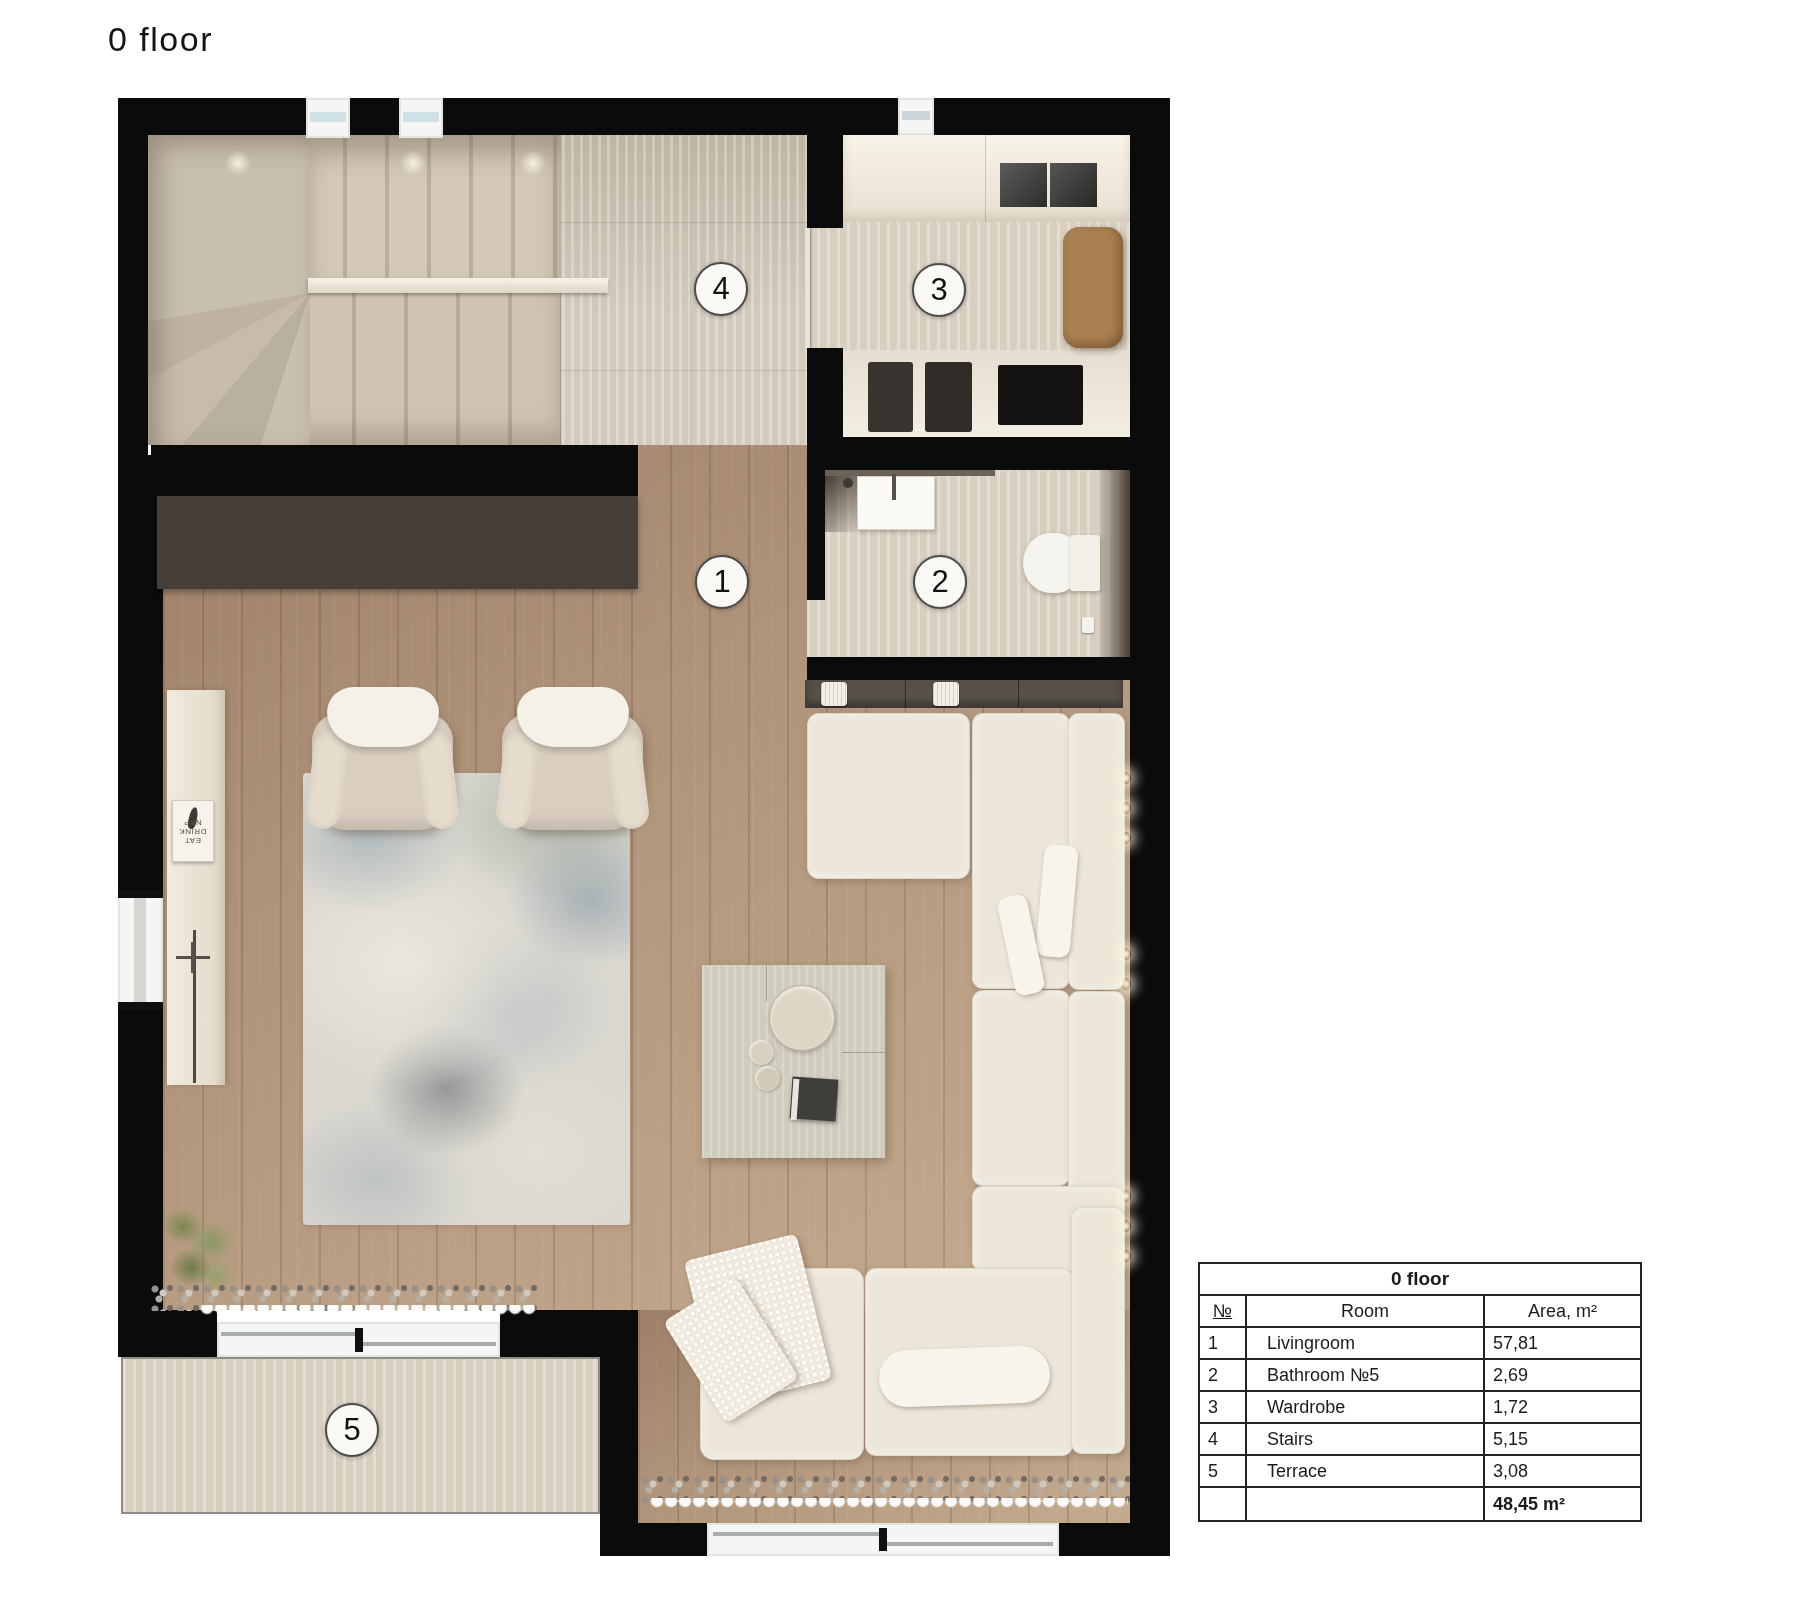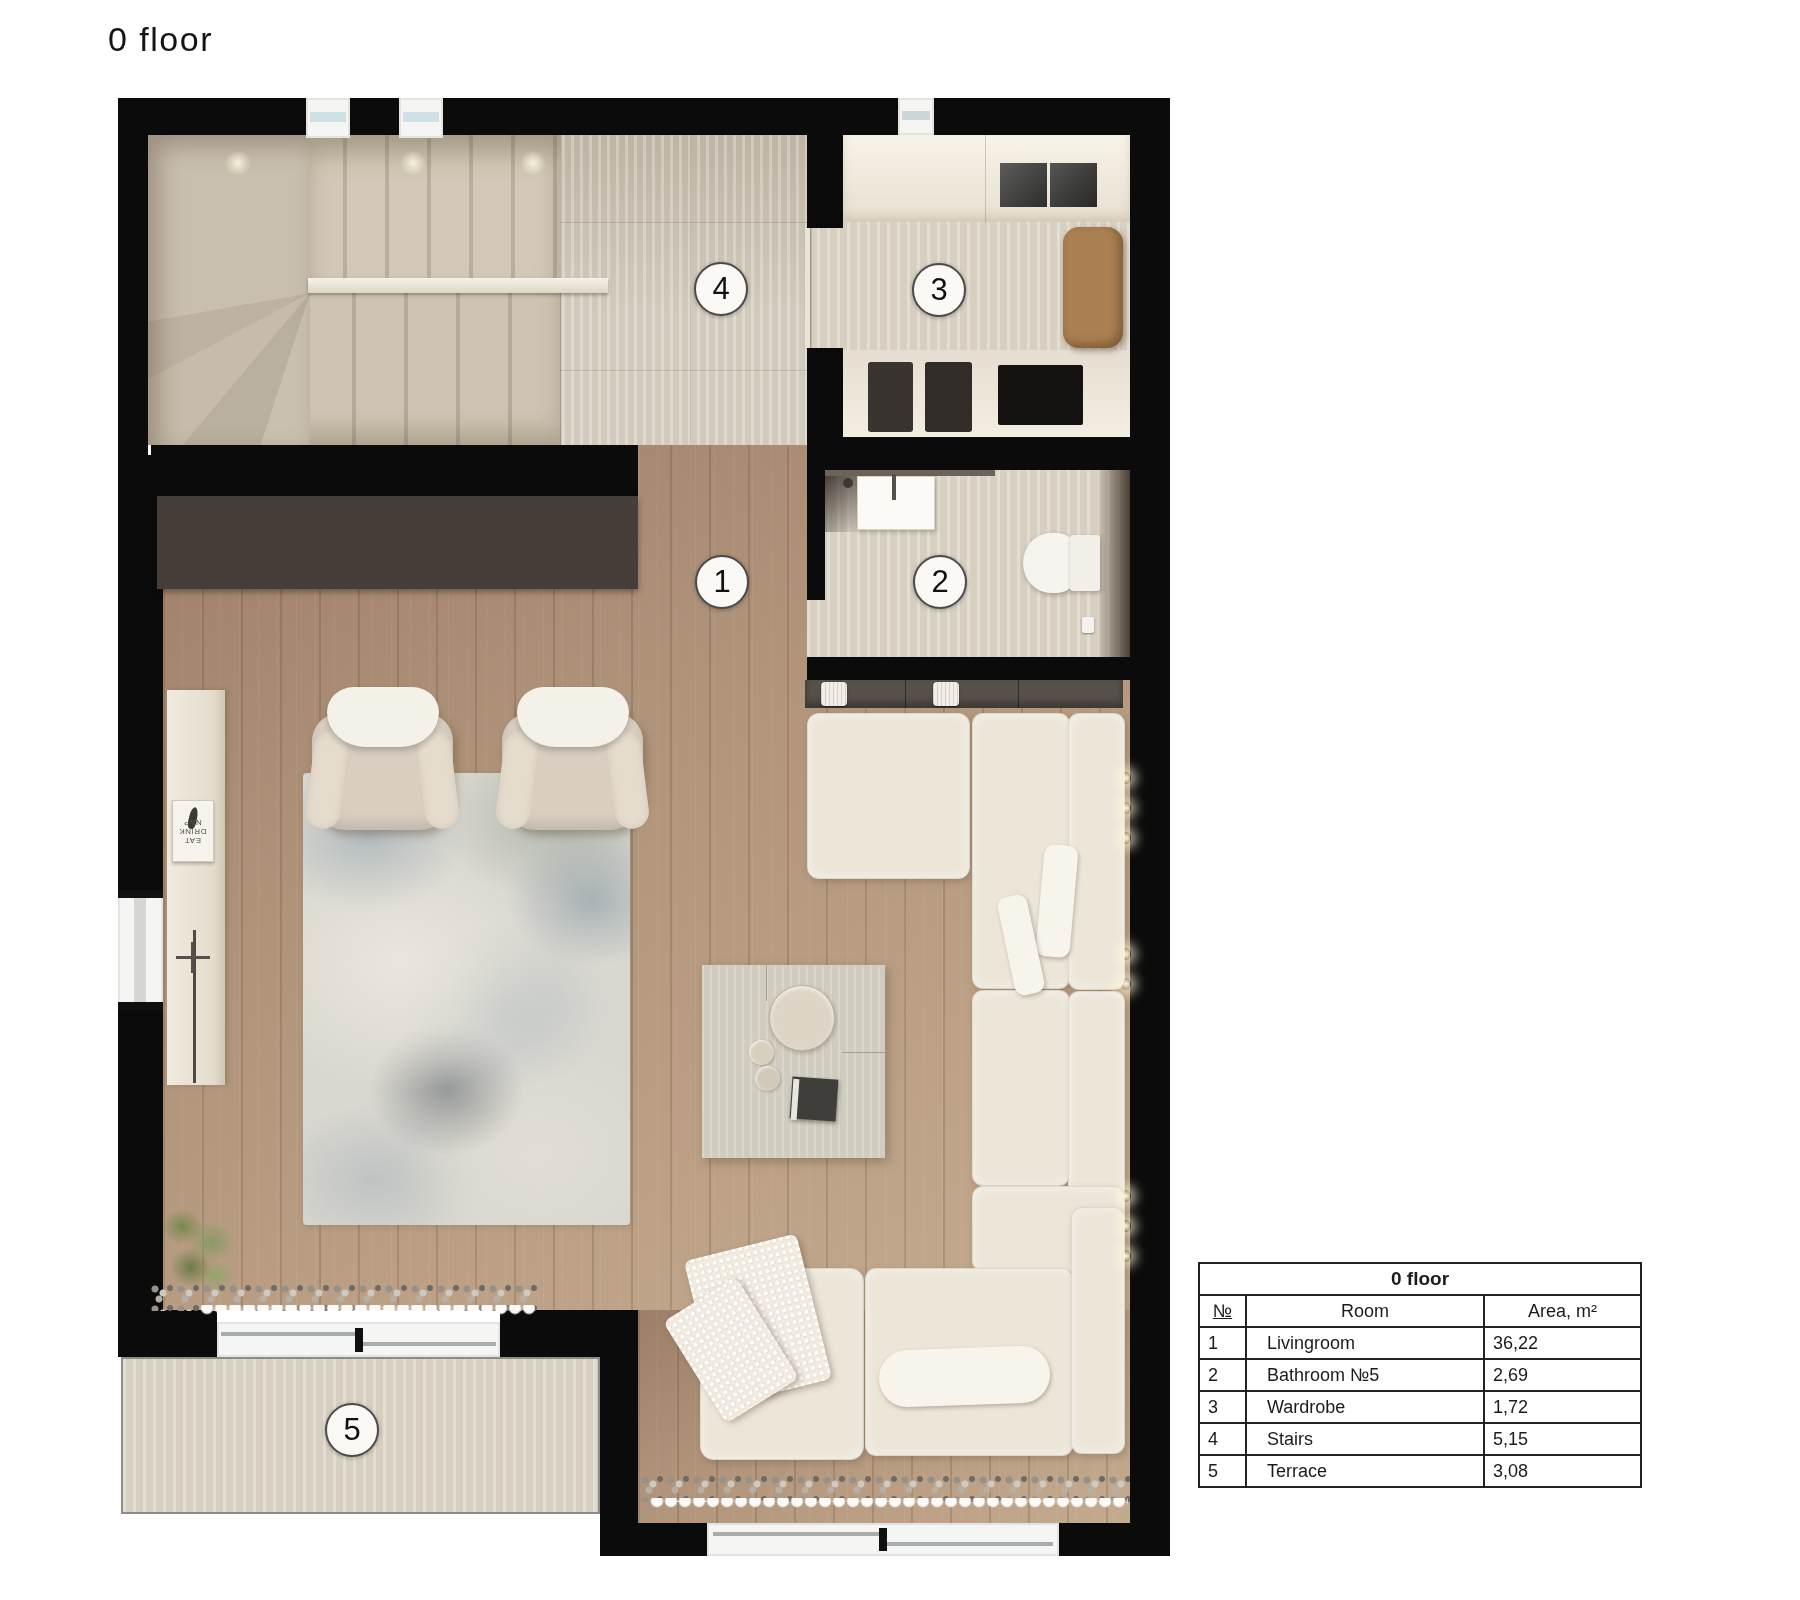--- a/index.html
+++ b/index.html
@@ -317,21 +317,21 @@
       <td class="t-title" colspan="3">0 floor</td>
     </tr>
     <tr>
       <td class="t-head" style="text-decoration:underline;text-decoration-thickness:1px;">№</td>
       <td class="t-head">Room</td>
       <td class="t-head">Area, m²</td>
     </tr>
     <tr>
       <td>1</td>
       <td class="c-room">Livingroom</td>
-      <td>36,22</td>
+      <td>57,81</td>
     </tr>
     <tr>
       <td>2</td>
       <td class="c-room">Bathroom №5</td>
       <td>2,69</td>
     </tr>
     <tr>
       <td>3</td>
       <td class="c-room">Wardrobe</td>
       <td>1,72</td>
@@ -339,16 +339,21 @@
     <tr>
       <td>4</td>
       <td class="c-room">Stairs</td>
       <td>5,15</td>
     </tr>
     <tr>
       <td>5</td>
       <td class="c-room">Terrace</td>
       <td>3,08</td>
     </tr>
+    <tr>
+      <td></td>
+      <td></td>
+      <td class="c-total" style="height:32px;">48,45 m²</td>
+    </tr>
   </tbody>
     </table>
 
 </div>
 
 </body></html>

